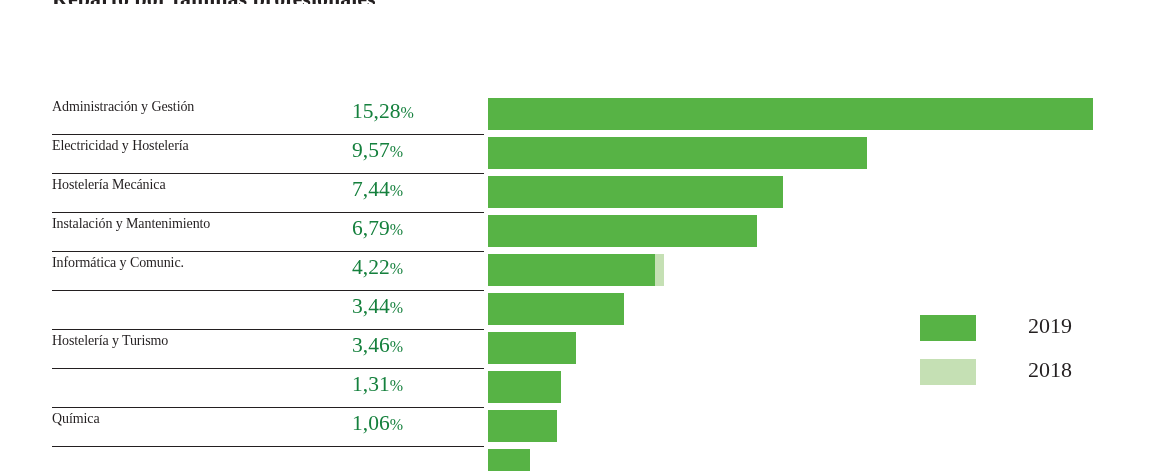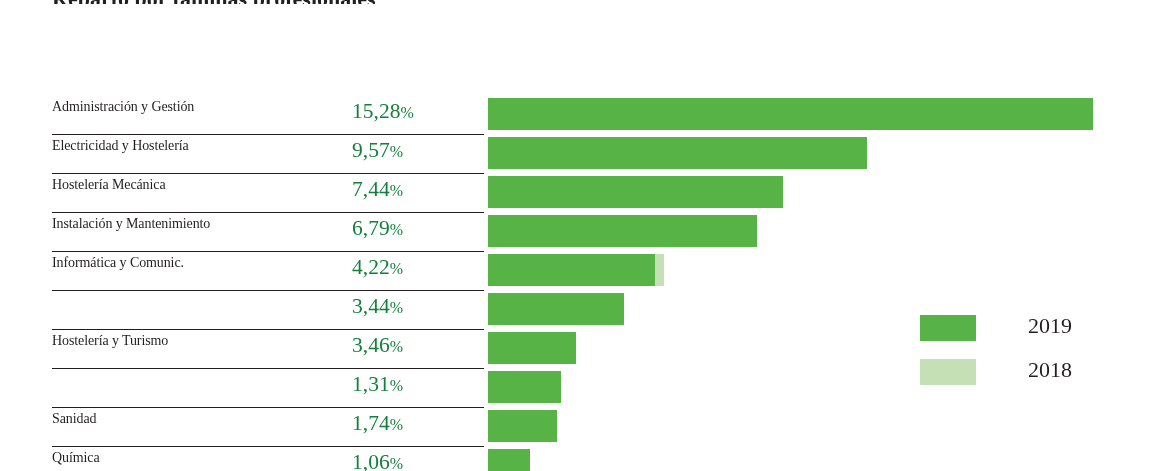--- a/index.html
+++ b/index.html
@@ -166,24 +166,20 @@
         <span class="val"><span class="num">3,44</span><span class="pct">%</span></span>
       </div>
       <div class="label-row">
         <span class="cat">Hostelería y Turismo</span>
         <span class="val"><span class="num">3,46</span><span class="pct">%</span></span>
       </div>
       <div class="label-row">
         <span class="val"><span class="num">1,31</span><span class="pct">%</span></span>
       </div>
       <div class="label-row">
-        <span class="cat">Sanidad</span>
-        <span class="val"><span class="num">1,74</span><span class="pct">%</span></span>
-      </div>
-      <div class="label-row">
         <span class="cat">Química</span>
         <span class="val"><span class="num">1,06</span><span class="pct">%</span></span>
       </div>
     </div>
 
   <div class="bars-col">
       <div class="bar-row">
         <div class="bar-2018" style="width: 605.47px; background: rgb(197, 224, 180);"></div>
         <div class="bar-2019" style="width: 605.47px; background: rgb(87, 179, 69);"></div>
       </div>

